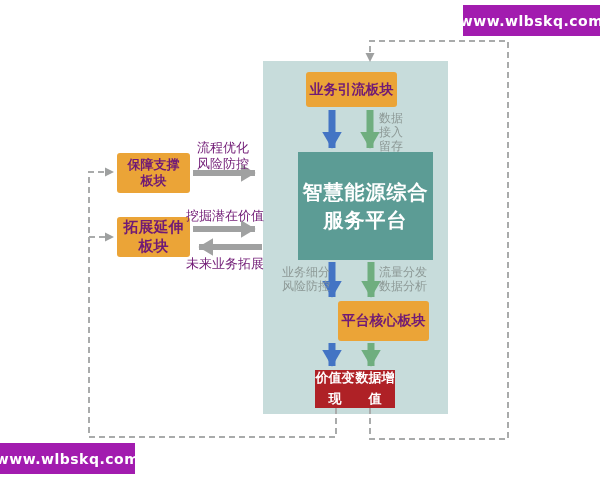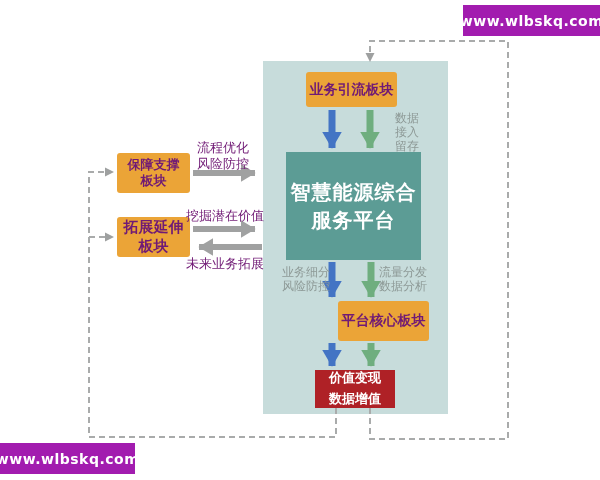--- a/index.html
+++ b/index.html
@@ -9,25 +9,25 @@
   .panel{background:#C7DCDB;}
   .mod-box{
     background:#EBA437;color:#701a75;font-weight:bold;
     border-radius:3px;display:flex;flex-direction:column;
     align-items:center;justify-content:center;text-align:right;
     line-height:1.25;
   }
   .platform-box{
     background:#5C9C95;color:#fff;font-weight:bold;
     display:flex;flex-direction:column;align-items:center;justify-content:center;
-    text-align:center;font-size:20px;line-height:1.4;letter-spacing:1px;
+    text-align:center;font-size:20px;line-height:1.4;letter-spacing:1px;margin-left:12px;
   }
   .value-box{
     background:#AF2126;color:#fff;font-weight:bold;
-    display:flex;flex-direction:column;justify-content:center;
+    display:flex;align-items:center;justify-content:center;
     text-align:center;font-size:13px;line-height:1.6;
   }
   .flow-label{color:#8D9996;font-size:12px;line-height:1.15;text-align:center;font-weight:500;}
   .flow-label.outer{color:#701a75;font-size:13px;line-height:1.2;}
   .wm{
     background:#a21caf;color:#fff;font-weight:bold;font-size:14px;
     display:flex;align-items:center;justify-content:center;letter-spacing:0.5px;
   }
   svg{position:absolute;left:0;top:0;}
 </style>
@@ -120,21 +120,21 @@
 
   <div class="abs mod-box" style="left:117px;top:153px;width:73px;height:40px;font-size:13px;">
     <div>保障支撑</div>
     <div>板块</div>
   </div>
   <div class="abs mod-box" style="left:117px;top:217px;width:73px;height:40px;font-size:15px;">
     <div>拓展延伸</div>
     <div>板块</div>
   </div>
 
-  <div class="abs flow-label" style="left:377px;top:112px;width:28px;margin-left:16px;">
+  <div class="abs flow-label" style="left:377px;top:112px;width:28px;">
     <div>数据</div>
     <div>接入</div>
     <div>留存</div>
   </div>
   <div class="abs flow-label" style="left:281px;top:266px;width:50px;">
     <div>业务细分</div>
     <div>风险防控</div>
   </div>
   <div class="abs flow-label" style="left:378px;top:266px;width:50px;">
     <div>流量分发</div>

